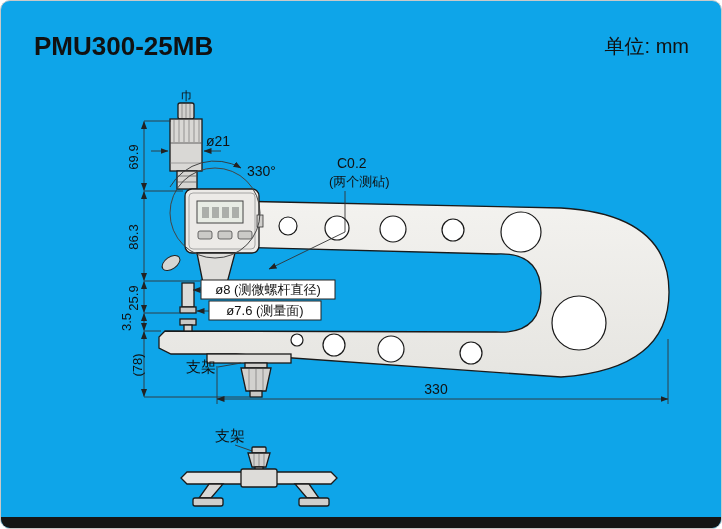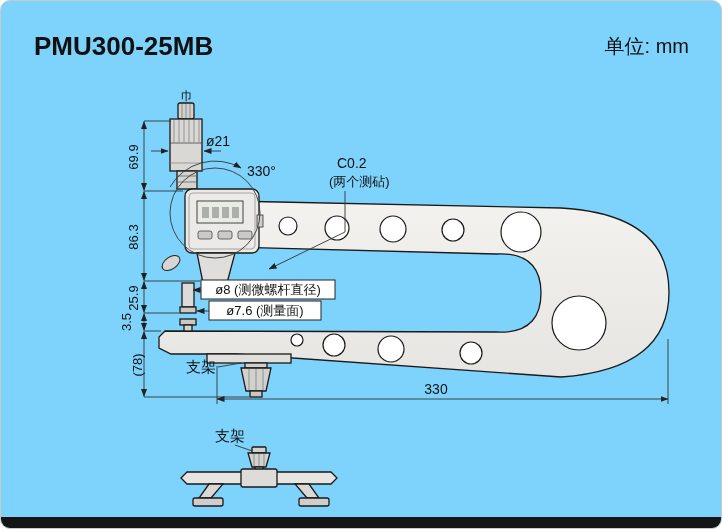--- a/index.html
+++ b/index.html
@@ -2,21 +2,21 @@
 <html><head>
 <meta charset="utf-8">
 <style>
   html,body{margin:0;padding:0;background:#fff;}
   .page{
     position:relative;
     width:720px;height:527px;
     border:1px solid #c9c9c9;
     border-radius:10px;
     overflow:hidden;
-    background:#7dd3fc;
+    background:#0ea5e9;
     font-family:"Liberation Sans", sans-serif;
   }
   svg{position:absolute;left:0;top:0;}
   text{fill:#111;font-family:"Liberation Sans", sans-serif;}
   .dimtxt{font-size:13px;}
   .lbltxt{font-size:14px;}
   .cjk{font-size:15px;}
   .thin{stroke:#333;stroke-width:0.9;fill:none;}
   .part{stroke:#1a1a1a;stroke-width:1.3;}
   .knurl{stroke:#666;stroke-width:0.6;}

